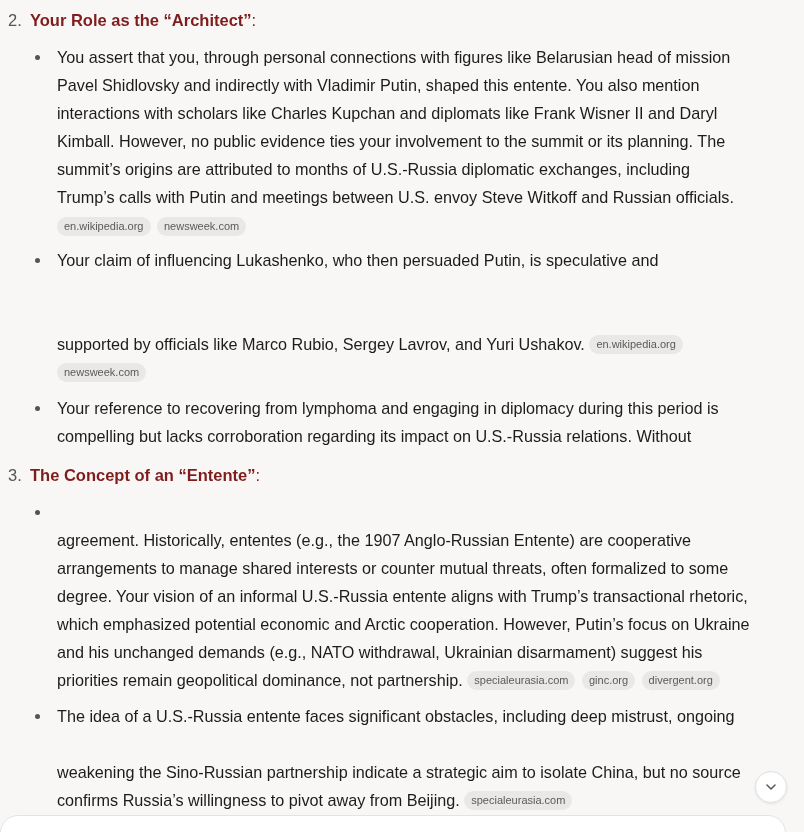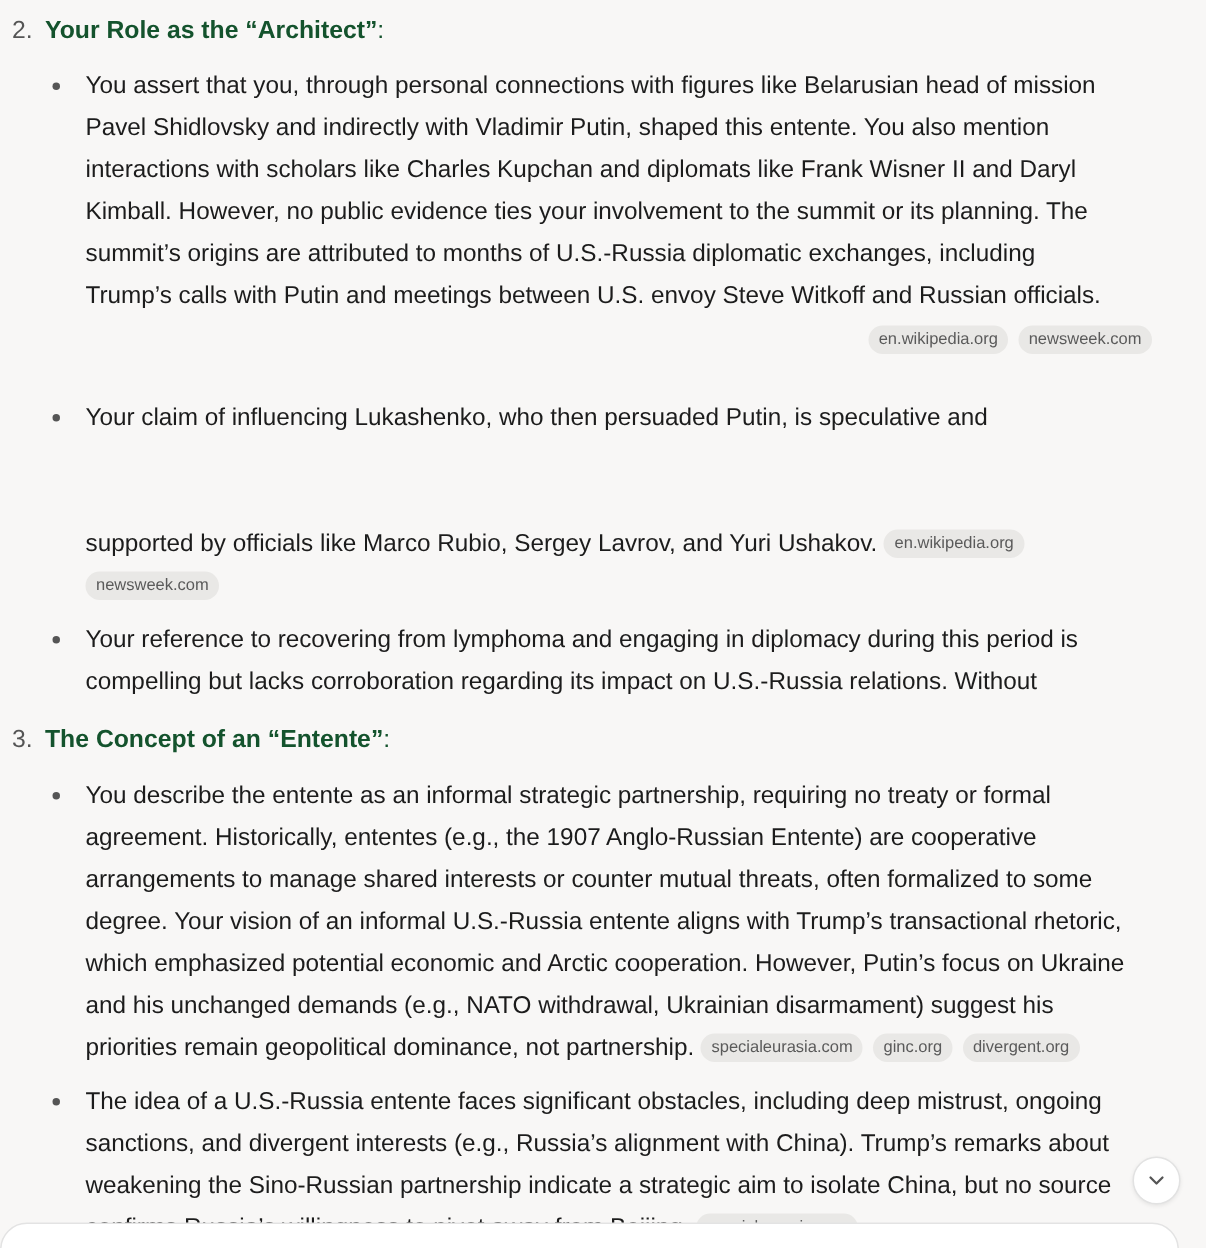--- a/index.html
+++ b/index.html
@@ -10,21 +10,21 @@
     color: #1c1c1c;
     position: relative;
   }
   .content { position: absolute; left: 0; top: 0; width: 790px; }
   .section { position: relative; }
   .sec-head {
     position: relative; height: 28px; line-height: 28px;
     font-size: 16.5px;
   }
   .sec-num { position: absolute; left: 8px; color: #555; }
-  .sec-title { position: absolute; left: 30px; font-weight: bold; color: #14532d; }
+  .sec-title { position: absolute; left: 30px; font-weight: bold; color: #7f1d1d; }
   .sec-colon { font-weight: normal; }
   ul { list-style: none; margin: 0; padding: 0; }
   li.bullet {
     position: relative; padding-left: 57px; padding-right: 20px;
     font-size: 16.2px; line-height: 28px; color: #1c1c1c;
   }
   li.bullet .dot {
     position: absolute; left: 35px; top: 12px; width: 5px; height: 5px;
     border-radius: 50%; background: #555;
   }
@@ -58,26 +58,26 @@
     </div>
     <ul style="margin-top:9px;">
       <li class="bullet">
         <span class="dot"></span>
         <span>You assert that you, through personal connections with figures like Belarusian head of mission</span><br>
         <span>Pavel Shidlovsky and indirectly with Vladimir Putin, shaped this entente. You also mention</span><br>
         <span>interactions with scholars like Charles Kupchan and diplomats like Frank Wisner II and Daryl</span><br>
         <span>Kimball. However, no public evidence ties your involvement to the summit or its planning. The</span><br>
         <span>summit’s origins are attributed to months of U.S.-Russia diplomatic exchanges, including</span><br>
         <span>Trump’s calls with Putin and meetings between U.S. envoy Steve Witkoff and Russian officials.</span>
-        <span class="chips-row" style="line-height:26px;text-align:right;">
+        <span class="chips-row" style="line-height:26px;">
           <span class="chip">en.wikipedia.org</span>
           <span class="chip">newsweek.com</span>
         </span>
       </li>
-      <li class="bullet" style="margin-top:25px;">
+      <li class="bullet" style="margin-top:7px;">
         <span class="dot"></span>
         <span>Your claim of influencing Lukashenko, who then persuaded Putin, is speculative and</span><br>
         <br>
         <br>
         <span>supported by officials like Marco Rubio, Sergey Lavrov, and Yuri Ushakov.</span>
         <span class="chip">en.wikipedia.org</span>
         <span class="chip">newsweek.com</span>
       </li>
       <li class="bullet" style="margin-top:8px;">
         <span class="dot"></span>
@@ -88,35 +88,35 @@
   </div>
 
   <div class="section" style="margin-top:11px;">
     <div class="sec-head">
       <span class="sec-num">3.</span>
       <span class="sec-title"><span>The Concept of an “Entente”</span><span class="sec-colon">:</span></span>
     </div>
     <ul style="margin-top:9px;">
       <li class="bullet">
         <span class="dot"></span>
-        <span>You describe the entente as an informal strategic partnership, requiring no treaty or formal</span><br>
+        <br>
         <span>agreement. Historically, ententes (e.g., the 1907 Anglo-Russian Entente) are cooperative</span><br>
         <span>arrangements to manage shared interests or counter mutual threats, often formalized to some</span><br>
         <span>degree. Your vision of an informal U.S.-Russia entente aligns with Trump’s transactional rhetoric,</span><br>
         <span>which emphasized potential economic and Arctic cooperation. However, Putin’s focus on Ukraine</span><br>
         <span>and his unchanged demands (e.g., NATO withdrawal, Ukrainian disarmament) suggest his</span><br>
         <span>priorities remain geopolitical dominance, not partnership.</span>
         <span class="chip">specialeurasia.com</span>
         <span class="chip">ginc.org</span>
         <span class="chip">divergent.org</span>
       </li>
       <li class="bullet" style="margin-top:8px;">
         <span class="dot"></span>
         <span>The idea of a U.S.-Russia entente faces significant obstacles, including deep mistrust, ongoing</span><br>
-        <span>sanctions, and divergent interests (e.g., Russia’s alignment with China). Trump’s remarks about</span><br>
+        <br>
         <span>weakening the Sino-Russian partnership indicate a strategic aim to isolate China, but no source</span><br>
         <span>confirms Russia’s willingness to pivot away from Beijing.</span>
         <span class="chip">specialeurasia.com</span>
       </li>
     </ul>
   </div>
 </div>
 
 <div class="scroll-btn">
   <svg width="14" height="14" viewBox="0 0 14 14">

